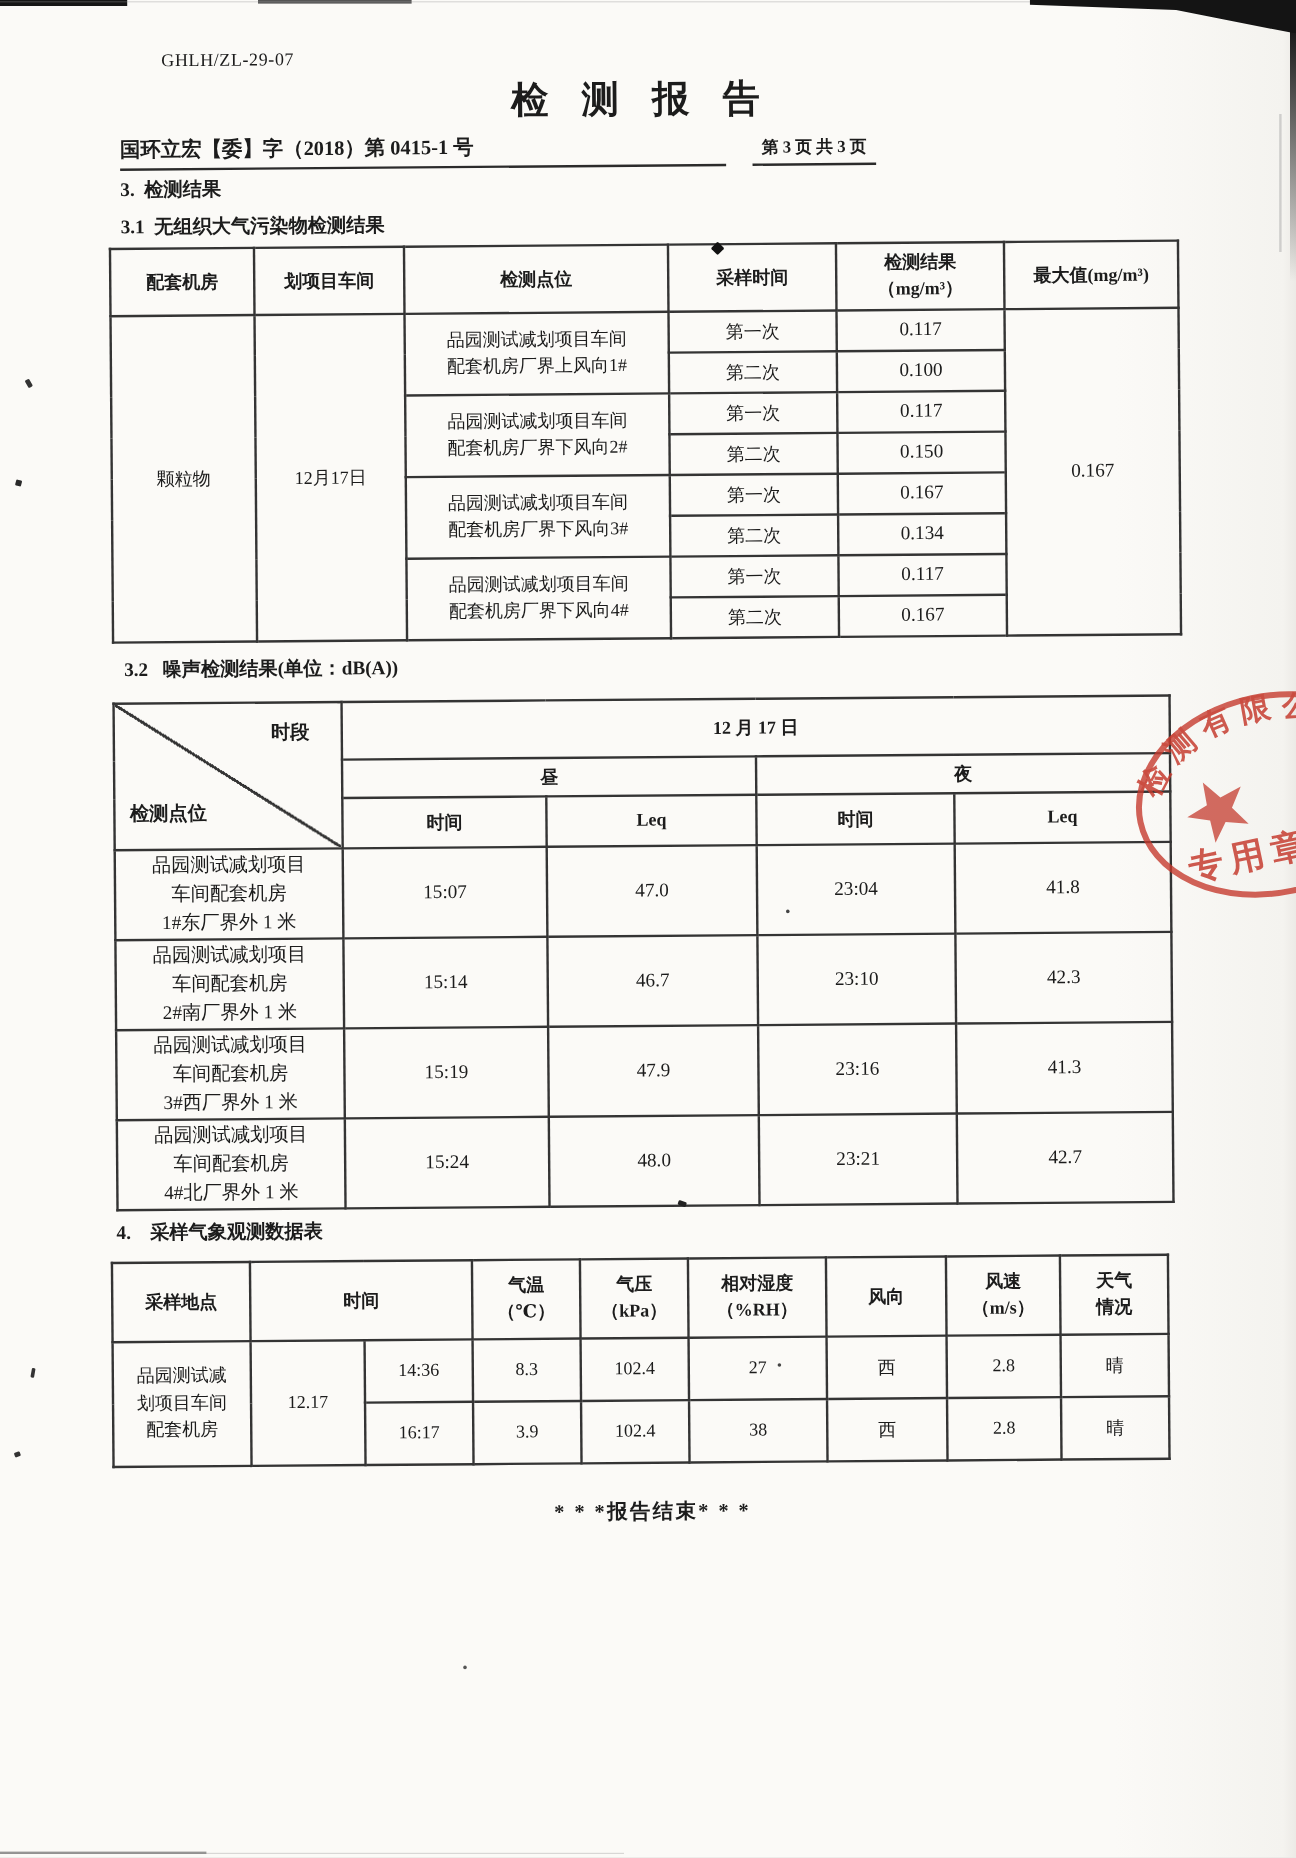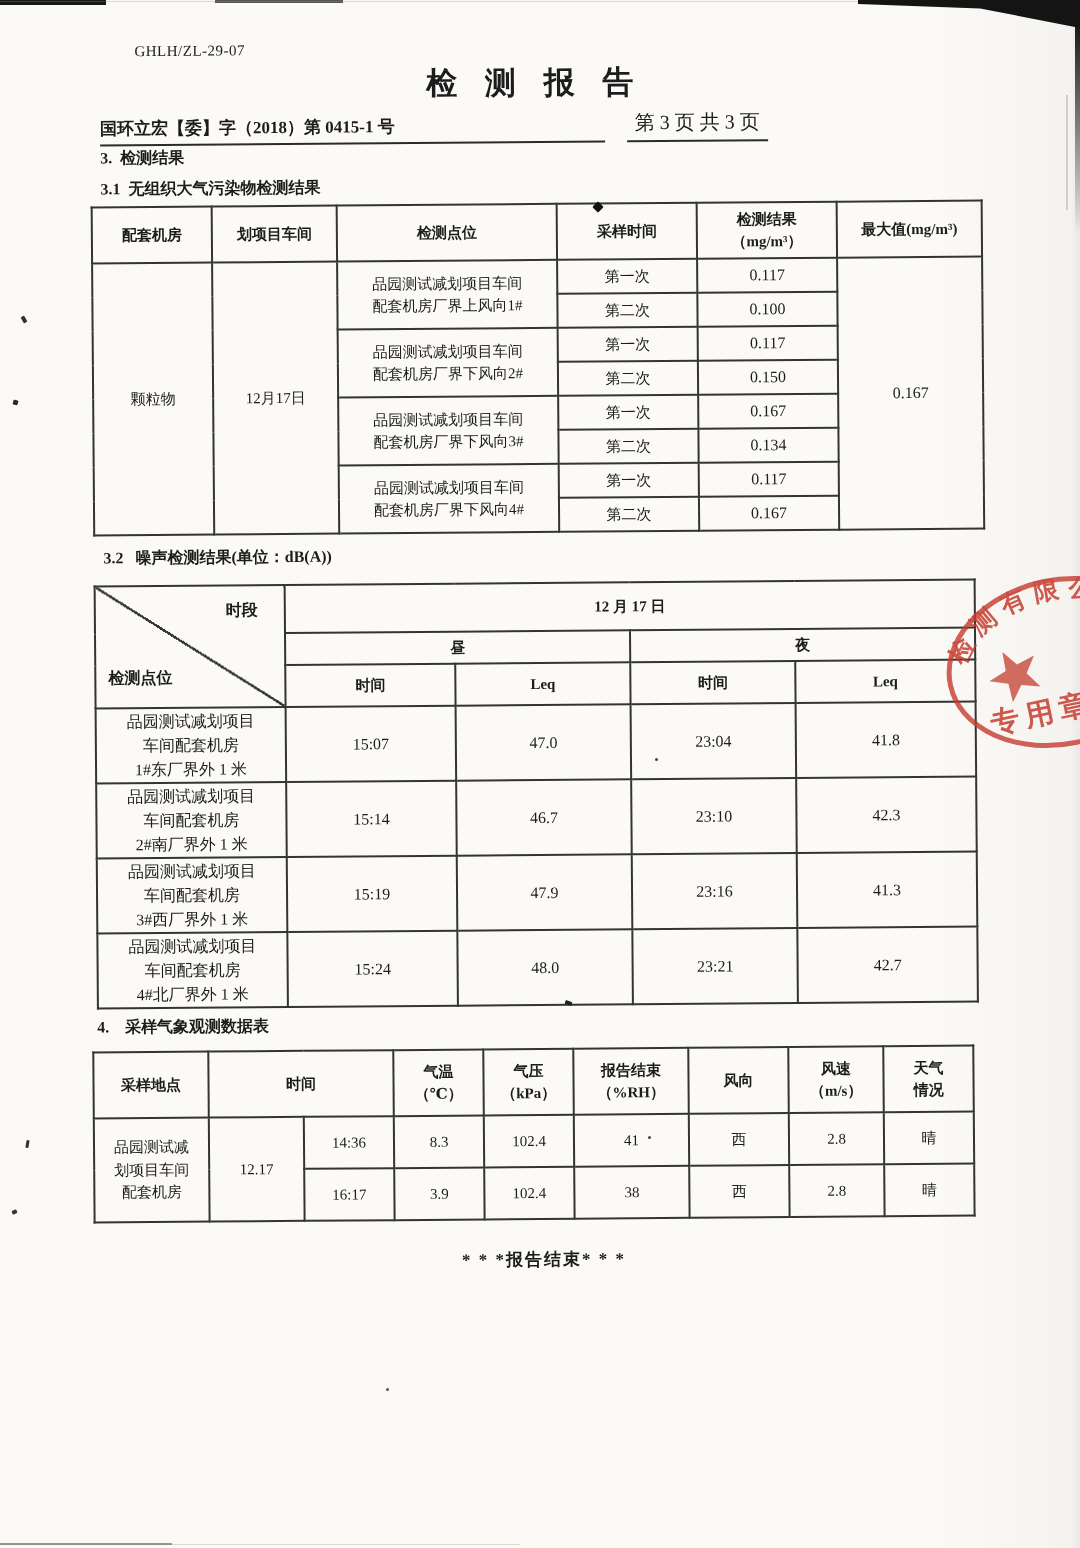--- a/index.html
+++ b/index.html
@@ -10,21 +10,21 @@
   .content{position:absolute;left:0;top:0;width:1080px;height:1548px;
            transform:rotate(-0.45deg);transform-origin:540px 760px;}
 
   .doc-code{position:absolute;left:112px;top:40px;font-size:15px;font-weight:normal;letter-spacing:.5px;margin-left:28px;}
   .title{position:absolute;left:0;top:62px;width:1080px;text-align:center;
          font-size:31px;font-weight:bold;letter-spacing:10px;}
   .ref-row{position:absolute;left:105px;top:110px;width:888px;display:flex;align-items:flex-end;}
   .ref-left{font-size:17px;font-weight:bold;border-bottom:2.5px solid #2b2b2b;
             padding:0 210px 4px 0;white-space:nowrap;}
   .ref-gap{width:22px;}
-  .ref-right{font-size:20px;font-weight:normal;border-bottom:2.5px solid #2b2b2b;
+  .ref-right{font-size:14px;font-weight:bold;border-bottom:2.5px solid #2b2b2b;
              padding:0 8px 4px 8px;white-space:nowrap;}
   .sec{position:absolute;font-size:16px;font-weight:bold;white-space:pre;}
   #sec3{left:105px;top:145px;}
   #sec31{left:105px;top:176px;}
   #sec32{left:105px;top:545px;}
   #sec4{left:95px;top:1014px;}
   .footer{position:absolute;left:0;top:1248px;width:1080px;text-align:center;
           font-size:17px;font-weight:bold;letter-spacing:2px;}
 
   table.tbl{border-collapse:collapse;table-layout:fixed;position:absolute;}
@@ -224,37 +224,37 @@
           <col style="width:90px">
       </colgroup>
       <tbody>
         <tr class="hr">
           <td>采样地点</td>
           <td colspan="2">时间</td>
           <td class="ml">气温
 （℃）</td>
           <td class="ml">气压
 （kPa）</td>
-          <td class="ml">报告结束
+          <td class="ml">相对湿度
 （%RH）</td>
           <td>风向</td>
           <td class="ml">风速
 （m/s）</td>
           <td class="ml">天气
 情况</td>
         </tr>
         <tr class="dr">
           <td rowspan="2" class="ml">品园测试减
 划项目车间
 配套机房</td>
           <td rowspan="2">12.17</td>
           <td>14:36</td>
           <td>8.3</td>
           <td>102.4</td>
-          <td>41</td>
+          <td>27</td>
           <td>西</td>
           <td>2.8</td>
           <td>晴</td>
         </tr>
         <tr class="dr">
           <td>16:17</td>
           <td>3.9</td>
           <td>102.4</td>
           <td>38</td>
           <td>西</td>

